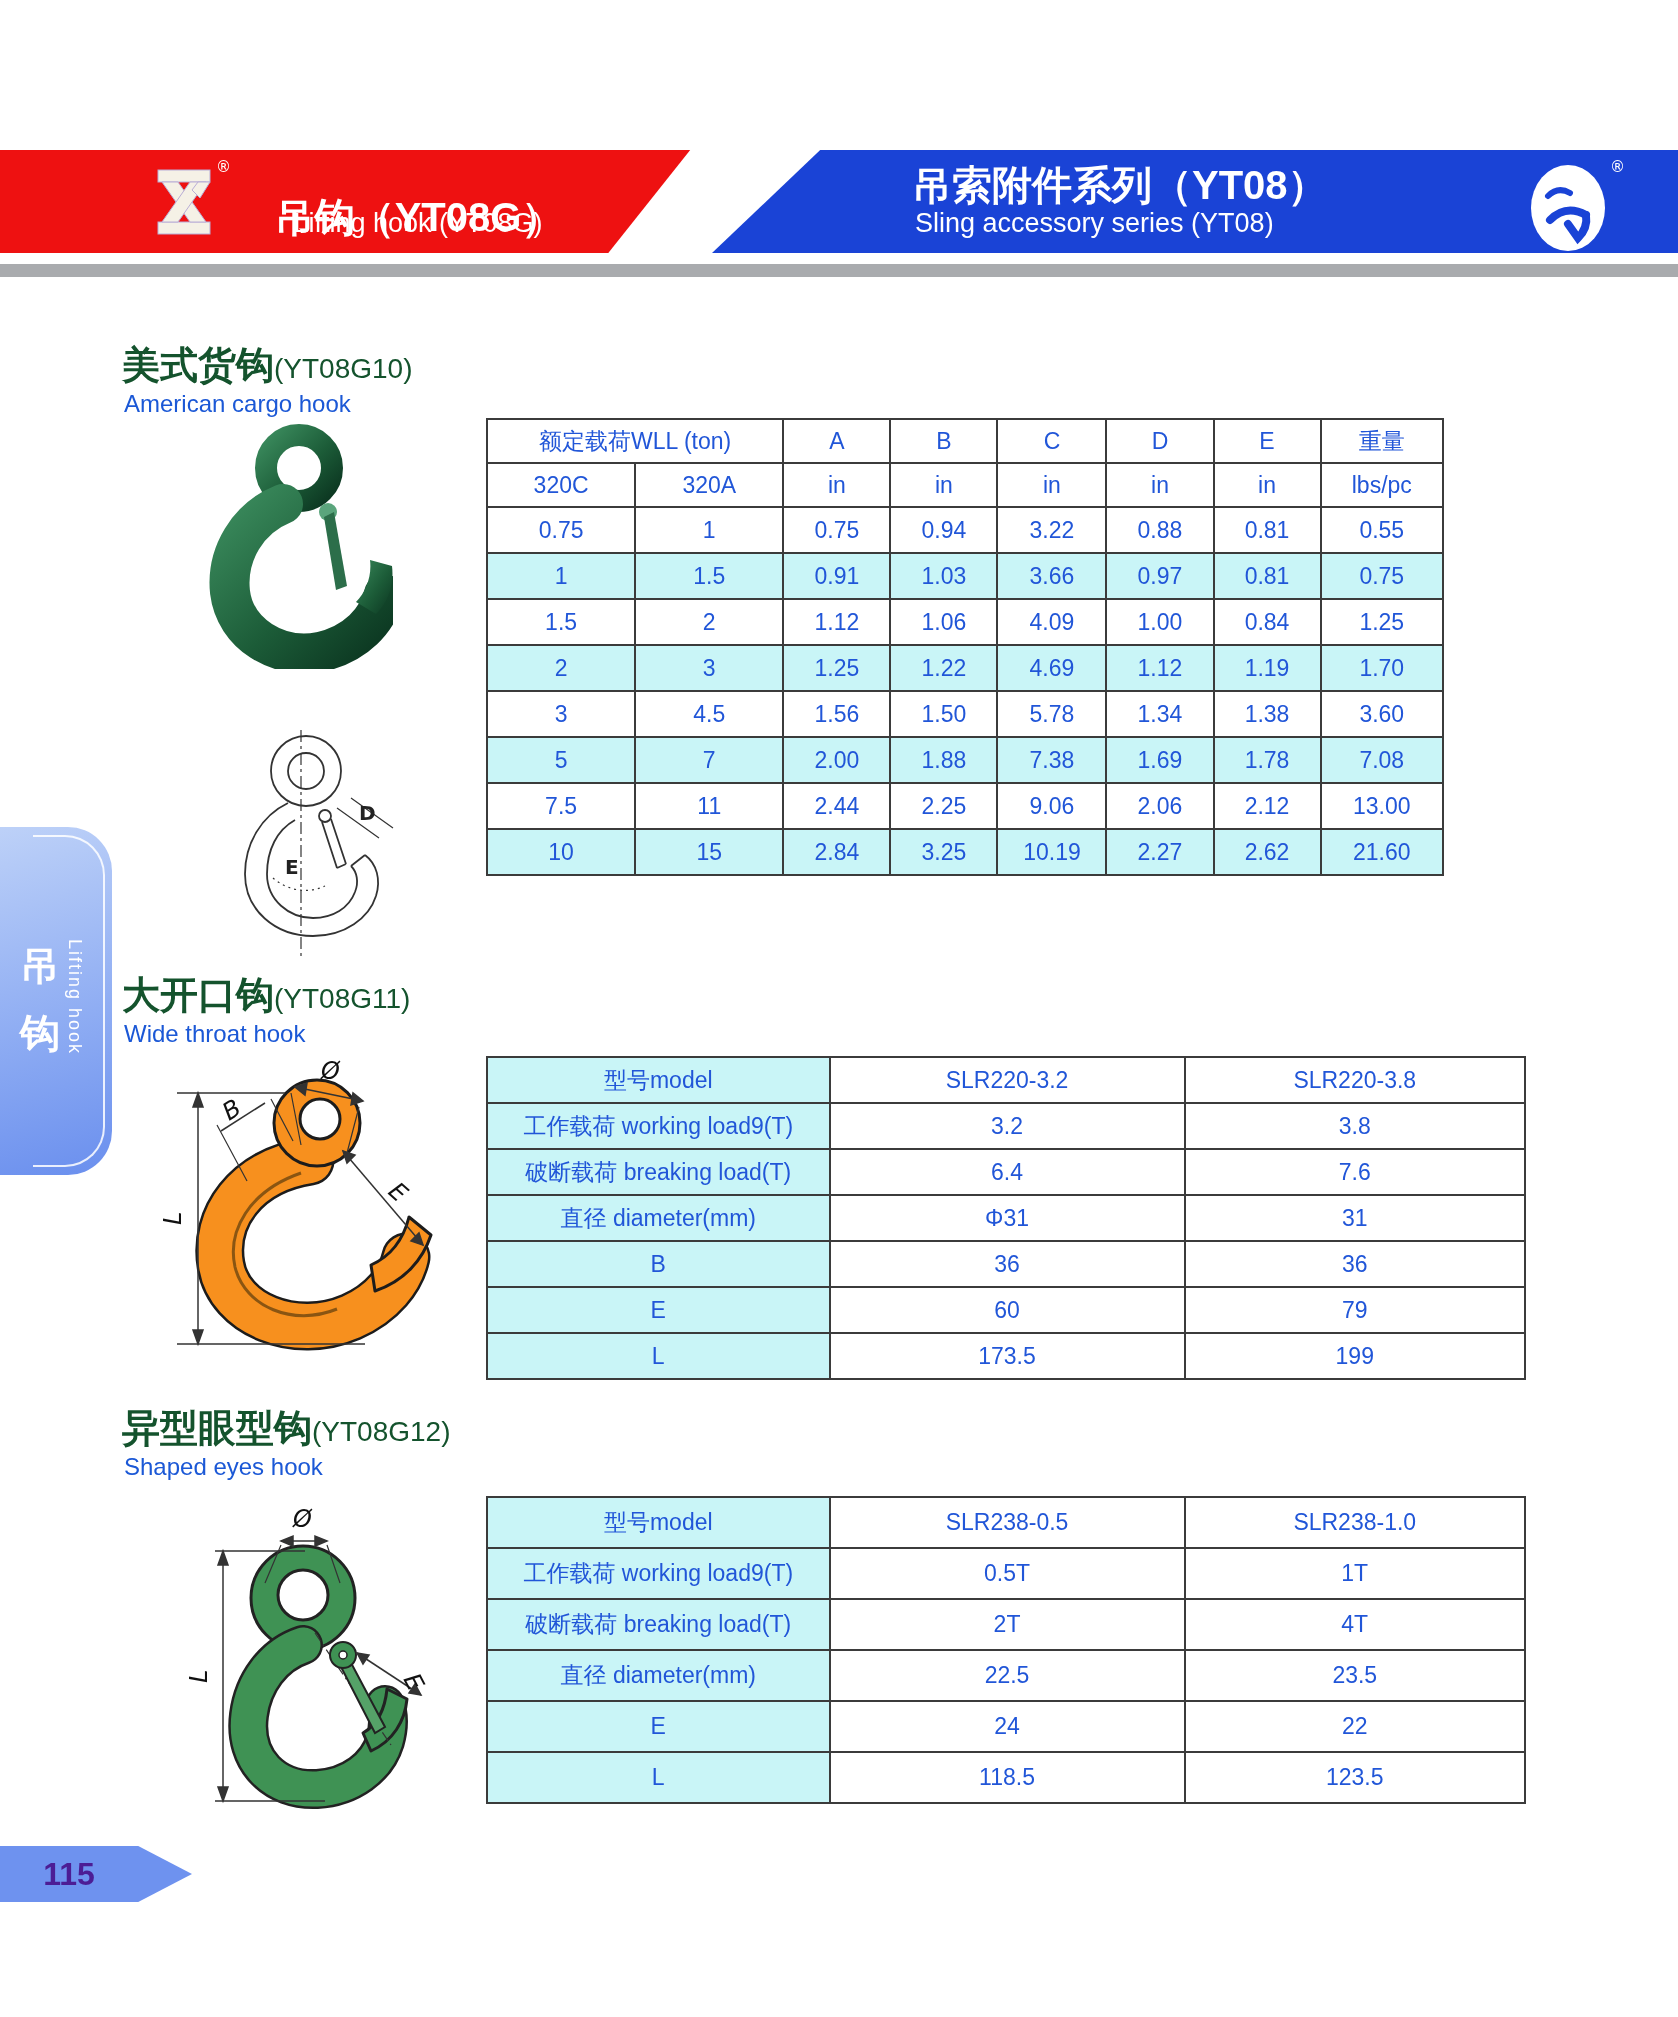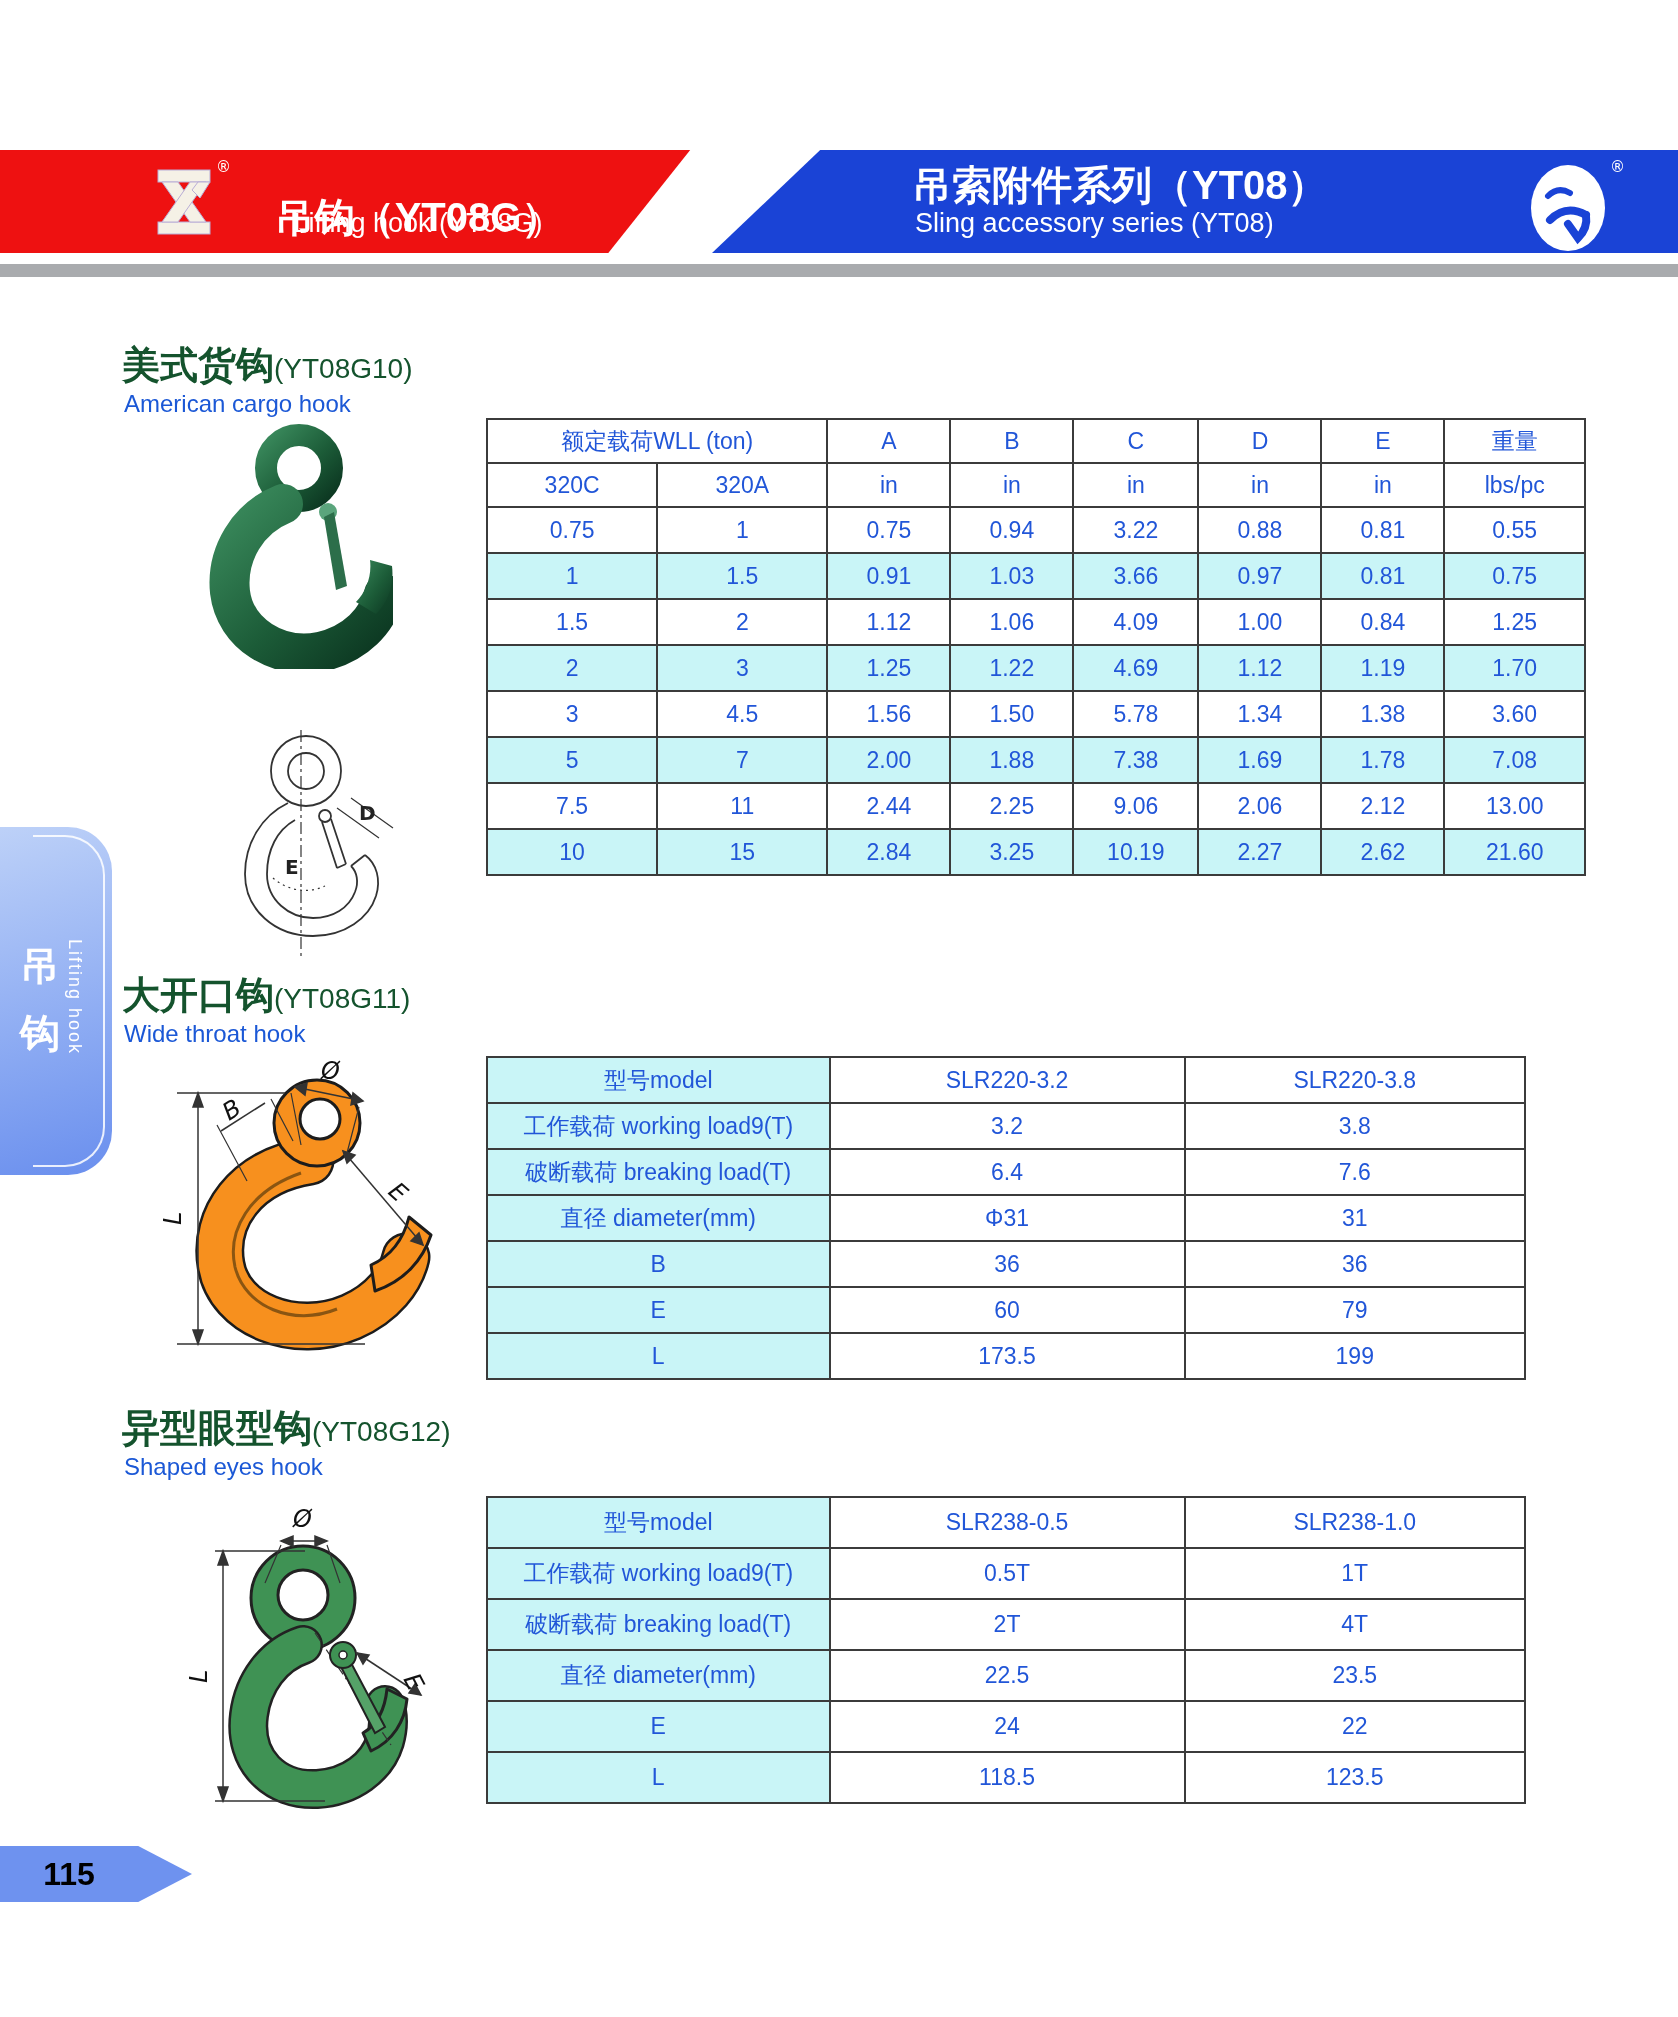--- a/index.html
+++ b/index.html
@@ -31,21 +31,21 @@
   .sec-title .zh   { font-size:38px; font-weight:bold; }
   .sec-title .code { font-size:28px; }
   .sec-sub   { position:absolute; color:#1b58d6; font-size:24px; white-space:nowrap;text-align:right; }
 
   
   table { border-collapse:collapse; table-layout:fixed; position:absolute; background:#fff; }
   th, td {
     border:2px solid #3b3b3b; text-align:center; vertical-align:middle;
     color:#2156d8; font-size:23px; font-weight:normal; padding:0 4px; overflow:hidden;
   }
-  #t1 { left:486px; top:418px; width:1100px; }
+  #t1 { left:486px; top:418px; width:958px; }
   #t1 thead th { height:42px; }
   #t1 tbody td { height:44px; }
   #t1 tbody tr.cyan td { background:#c9f5f7; }
   .spec-table { left:486px; width:1040px; }
   #t2 { top:1056px; }
   #t3 { top:1496px; }
   .spec-table th { background:#c9f5f7; height:44px; }
   #t2 td, #t2 th { height:44px; }
   #t3 td, #t3 th { height:49px; }
 
@@ -62,21 +62,21 @@
   }
   .side-zh { position:absolute; left:20px; top:118px; display:flex; flex-direction:column; gap:28px;
              color:#fff; font-size:40px; font-weight:bold; line-height:1; }
   .side-en { position:absolute; left:64px; top:112px; color:#fff; font-size:18px; letter-spacing:2px;
              writing-mode:vertical-rl; white-space:nowrap; }
 
   
   .page-arrow {
     position:absolute; left:0; top:1846px; width:192px; height:56px; background:#6e92ef;
     clip-path:polygon(0 0, 72% 0, 100% 50%, 72% 100%, 0 100%);
-    color:#000000; font-size:32px; font-weight:bold; line-height:56px; text-align:center;
+    color:#4c1d95; font-size:32px; font-weight:bold; line-height:56px; text-align:center;
     padding-right:54px; box-sizing:border-box;
   }
 
   .art { position:absolute; }
   svg text { font-family:"DejaVu Sans","Liberation Sans",sans-serif; }
 </style>
 </head>
 <body>
 
 <div id="page">

